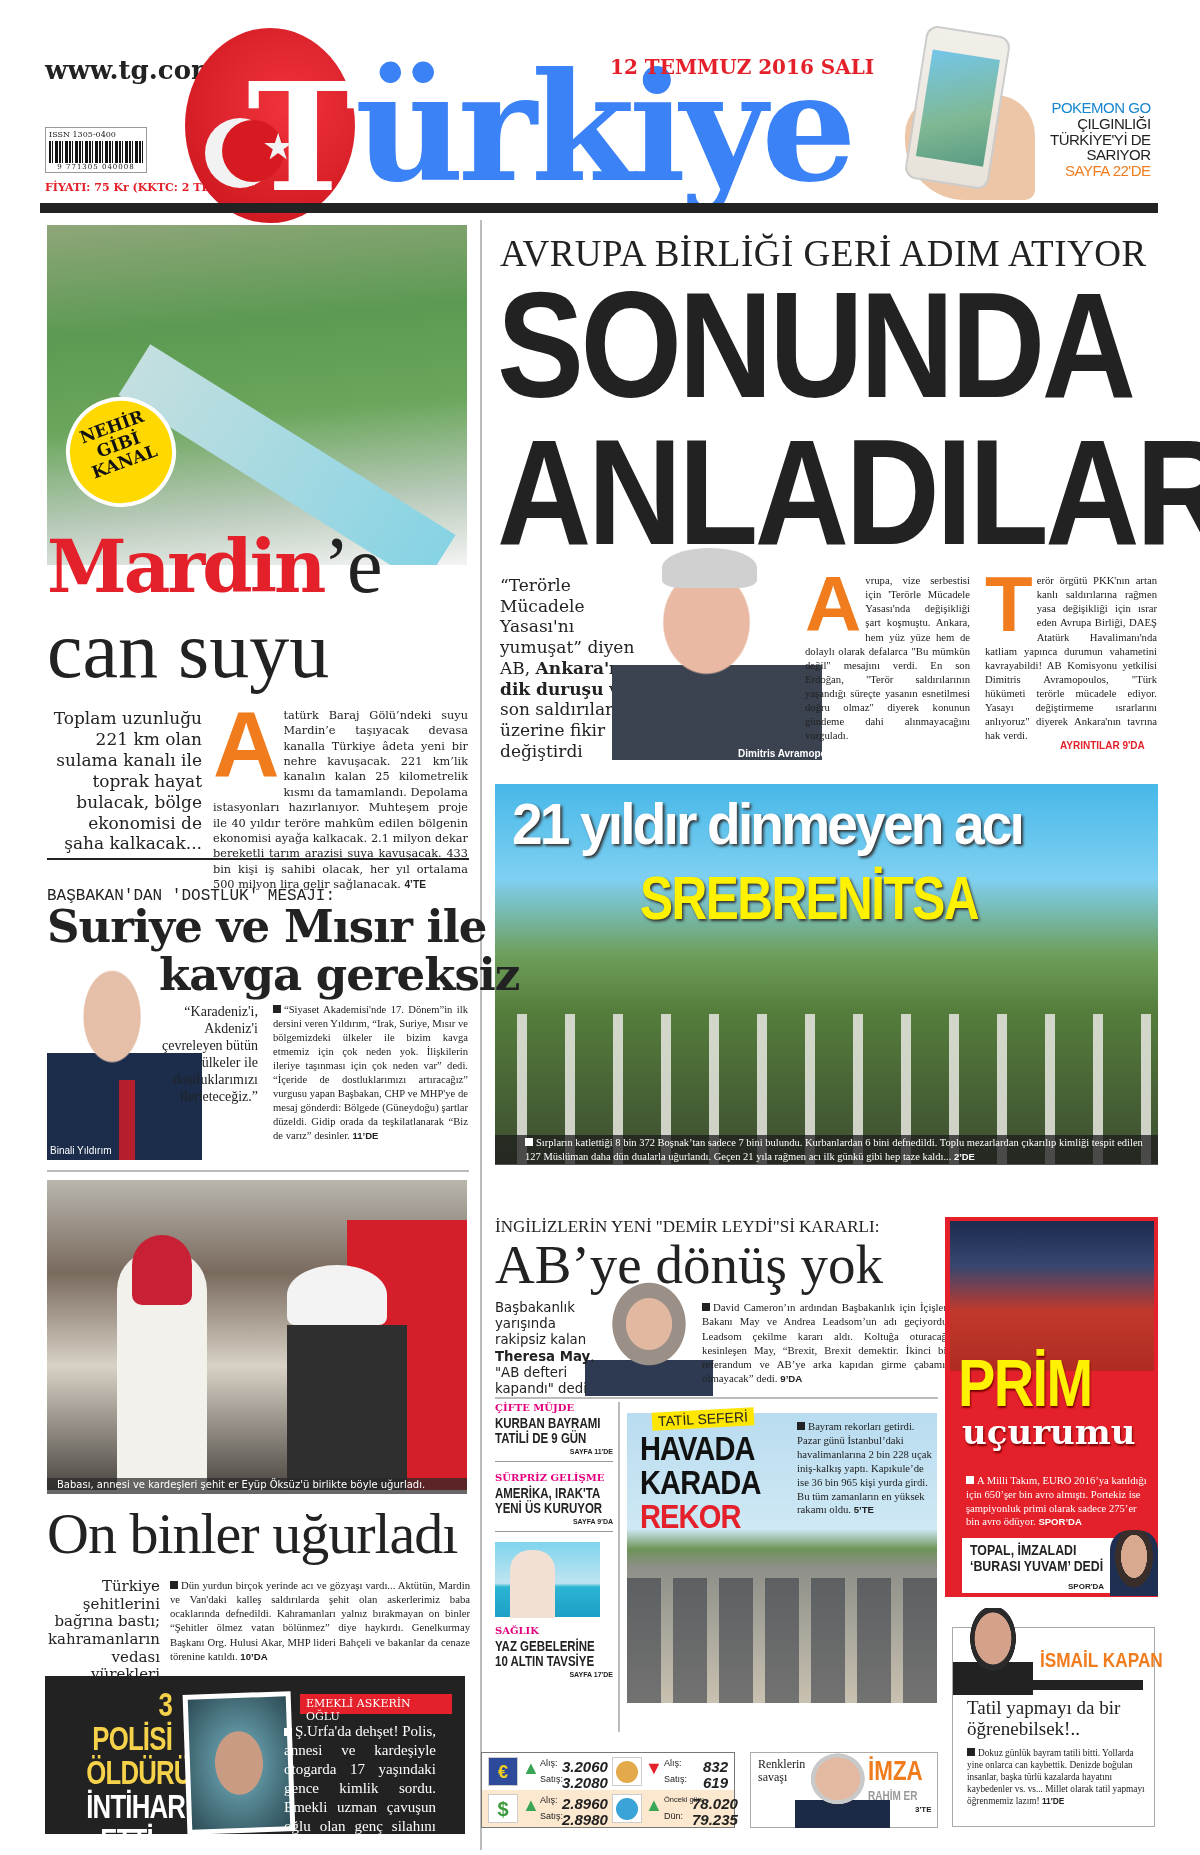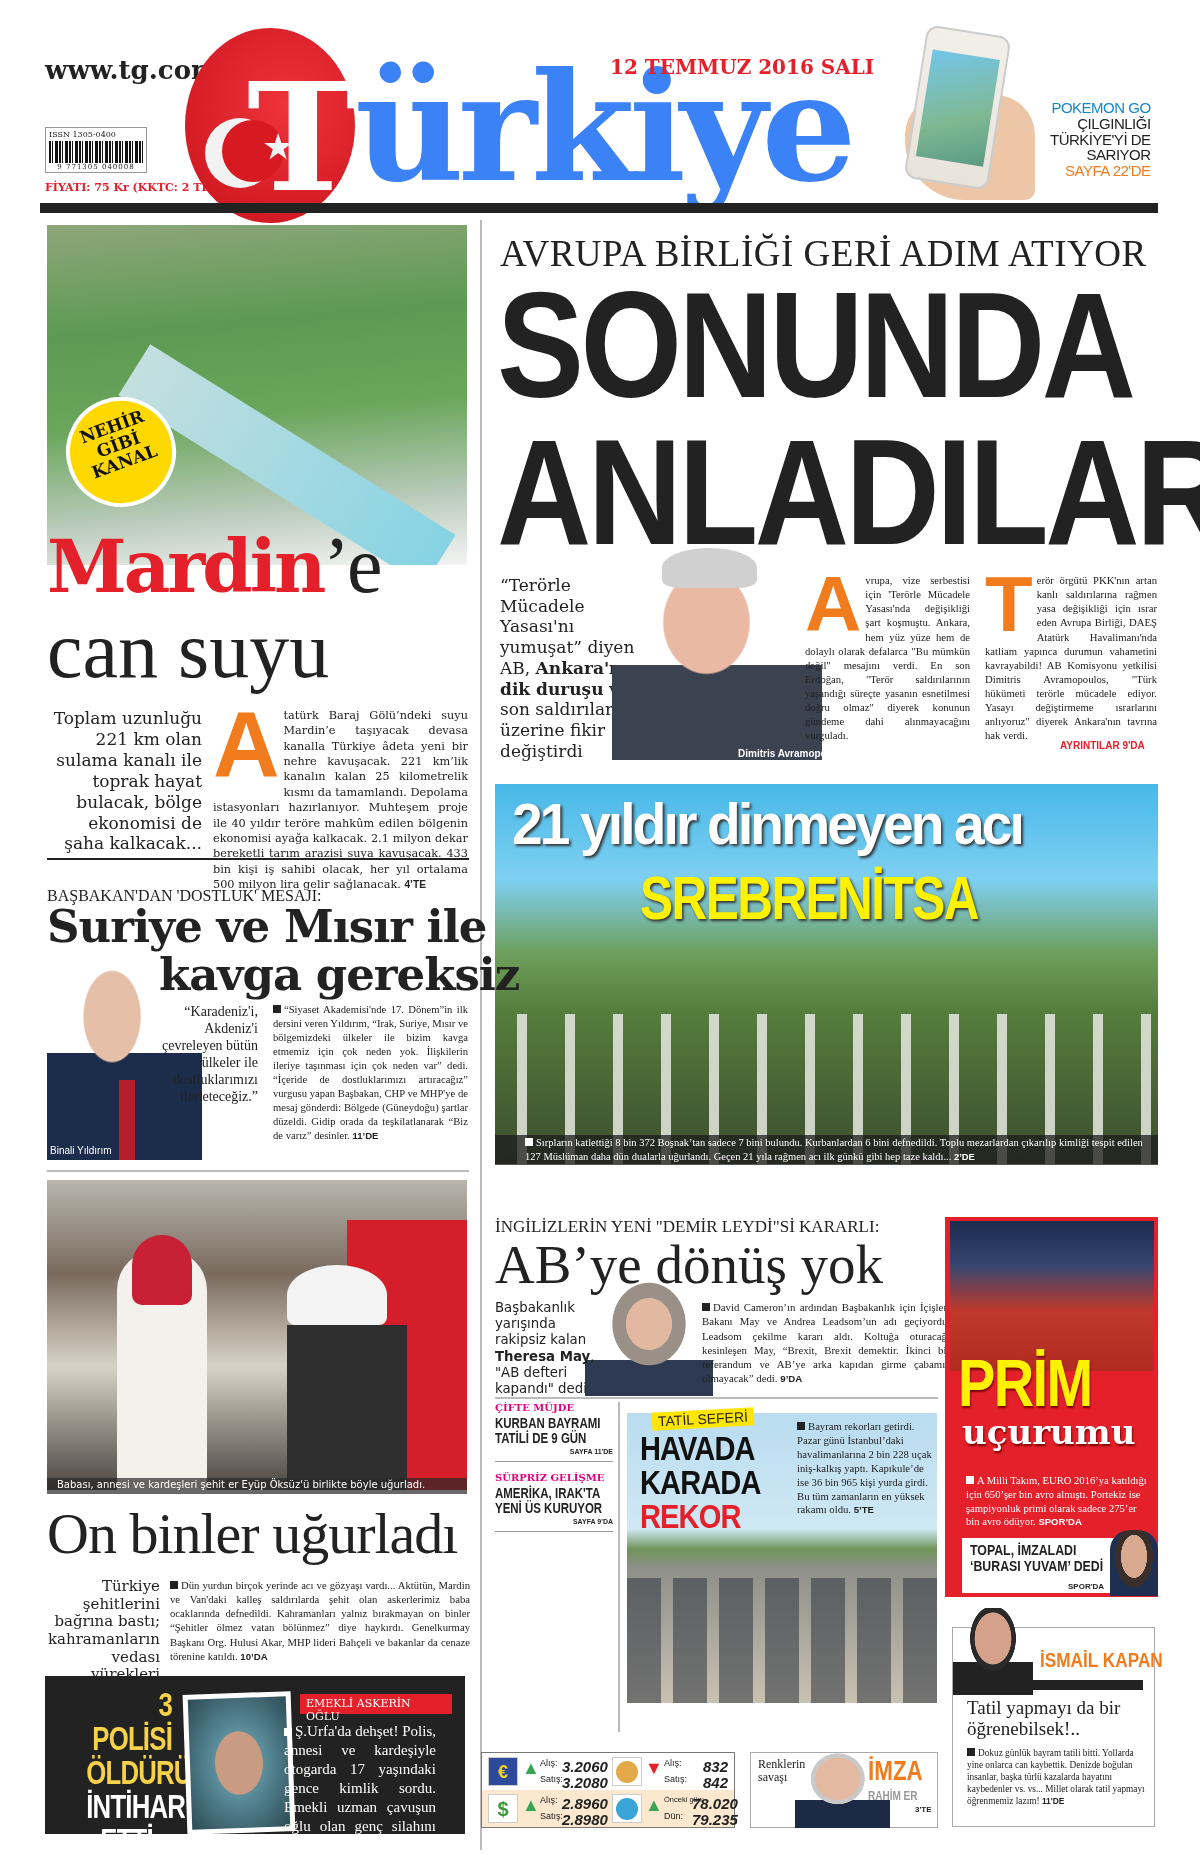--- a/index.html
+++ b/index.html
@@ -54,21 +54,21 @@
   .ayrintilar { left: 1060px; top: 740px; font-size: 10px; font-weight: bold; color: #e4202a; font-family: "Liberation Sans", sans-serif; }
 
   
   .sreb-photo { left: 495px; top: 784px; width: 663px; height: 380px; background: linear-gradient(180deg,#47b8e8 0%,#7fd0f2 25%,#6d9e5a 45%,#557d3c 60%,#3c4c2f 100%); overflow: hidden; }
   .sreb-stones { position: absolute; left: 0; top: 230px; width: 663px; height: 150px; background: repeating-linear-gradient(90deg, transparent 0 22px, #e8e8e2 22px 32px, transparent 32px 48px); opacity: 0.85; }
   .sreb-title { left: 512px; top: 790px; font-size: 58px; color: #fff; font-family: "Liberation Sans", sans-serif; font-weight: bold; letter-spacing: -3px; text-shadow: 2px 2px 3px #333; transform: scaleX(0.95); transform-origin: left; }
   .sreb-yellow { left: 640px; top: 862px; font-size: 62px; color: #fff200; font-family: "Liberation Sans", sans-serif; font-weight: 900; letter-spacing: -2px; text-shadow: 2px 2px 3px #333; transform: scaleX(0.8); transform-origin: left; }
   .sreb-caption { left: 495px; top: 1135px; width: 663px; height: 30px; background: rgba(30,30,30,0.75); color: #fff; font-size: 10.5px; line-height: 1.3; padding: 1px 14px 0 30px; font-family: "Liberation Serif", serif; }
 
   
-  .basbakan-kicker { left: 47px; top: 887px; font-size: 16px; font-family: Liberation Serif, serif; }
+  .basbakan-kicker { left: 47px; top: 887px; font-size: 16px; font-family: Liberation Mono, monospace; }
   .suriye-head { left: 47px; top: 903px; font-size: 45px; font-weight: bold; font-family: "DejaVu Serif", serif; letter-spacing: -1px; line-height: 1.07; }
   .suriye-head .l2 { padding-left: 112px; display: block; }
   .binali-photo { left: 47px; top: 955px; width: 155px; height: 205px; background: radial-gradient(ellipse at 42% 30%, #e6bfa9 0 22%, transparent 23%), linear-gradient(180deg, transparent 0 48%, #1c2d4c 48%); }
   .binali-tie { position: absolute; left: 72px; top: 125px; width: 16px; height: 80px; background: #b51e2c; }
   .binali-cap { left: 50px; top: 1145px; font-size: 10px; color: #fff; font-family: "Liberation Sans", sans-serif; }
   .suriye-quote { left: 160px; top: 1003px; width: 98px; text-align: right; font-size: 14px; line-height: 1.22; font-family: "Liberation Serif", serif; }
   .suriye-body { left: 273px; top: 1003px; width: 195px; font-size: 10.6px; line-height: 1.32; text-align: justify; font-family: "Liberation Serif", serif; }
 
   
   .funeral-photo { left: 47px; top: 1180px; width: 420px; height: 310px; background: linear-gradient(180deg,#b8b6ad 0%,#7a6a5e 30%,#d8d2c6 60%,#4a4540 100%); overflow: hidden; }
@@ -325,20 +325,26 @@
     <div class="mini-head">KURBAN BAYRAMI TATİLİ DE 9 GÜN</div>
     <div class="mini-page">SAYFA 11'DE</div>
   </div>
   <div class="mini-sep"></div>
   <div>
     <div class="mini-kick">SÜRPRİZ GELİŞME</div>
     <div class="mini-head">AMERİKA, IRAK'TA YENİ ÜS KURUYOR</div>
     <div class="mini-page">SAYFA 9'DA</div>
   </div>
   <div class="mini-sep"></div>
+  <div>
+    <div class="beach-photo"></div>
+    <div class="mini-kick">SAĞLIK</div>
+    <div class="mini-head">YAZ GEBELERİNE 10 ALTIN TAVSİYE</div>
+    <div class="mini-page">SAYFA 17'DE</div>
+  </div>
 </div>
 
 <div class="abs tatil-photo">
     <div class="tatil-cars"></div>
   </div>
 <div class="abs tatil-tag">TATİL SEFERİ</div>
 <div class="abs havada">
   <div>HAVADA</div>
   <div>KARADA</div>
   <div class="rek">REKOR</div>
@@ -367,21 +373,21 @@
     <div class="fx-lbl" style="left:58px;top:21px;">Satış:</div>
     <div class="fx-val" style="left:80px;top:21px;width:40px;">3.2080</div>
 
     <div class="fx-icon" style="left:130px;background:#fff;">
         <div style="width:22px;height:22px;border-radius:50%;background:#e4a94b;margin:3px auto;"></div>
       </div>
     <div class="fx-arrow down" style="left:163px;">▼</div>
     <div class="fx-lbl" style="left:182px;top:5px;">Alış:</div>
     <div class="fx-val" style="left:210px;top:5px;width:36px;">832</div>
     <div class="fx-lbl" style="left:182px;top:21px;">Satış:</div>
-    <div class="fx-val" style="left:210px;top:21px;width:36px;">842</div>
+    <div class="fx-val" style="left:210px;top:21px;width:36px;">619</div>
   </div>
   <div class="fx-row r2">
     <div class="fx-icon" style="left:6px;background:#fff;color:#3b9a3a;font-size:20px;">$</div>
     <div class="fx-arrow up" style="left:40px;">▲</div>
     <div class="fx-lbl" style="left:58px;top:5px;">Alış:</div>
     <div class="fx-val" style="left:80px;top:5px;width:40px;">2.8960</div>
     <div class="fx-lbl" style="left:58px;top:21px;">Satış:</div>
     <div class="fx-val" style="left:80px;top:21px;width:40px;">2.8980</div>
 
     <div class="fx-icon" style="left:130px;background:#fff;">

